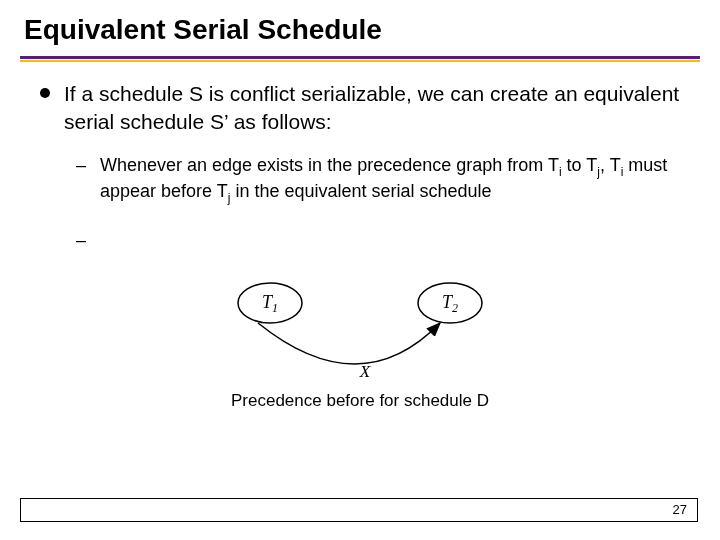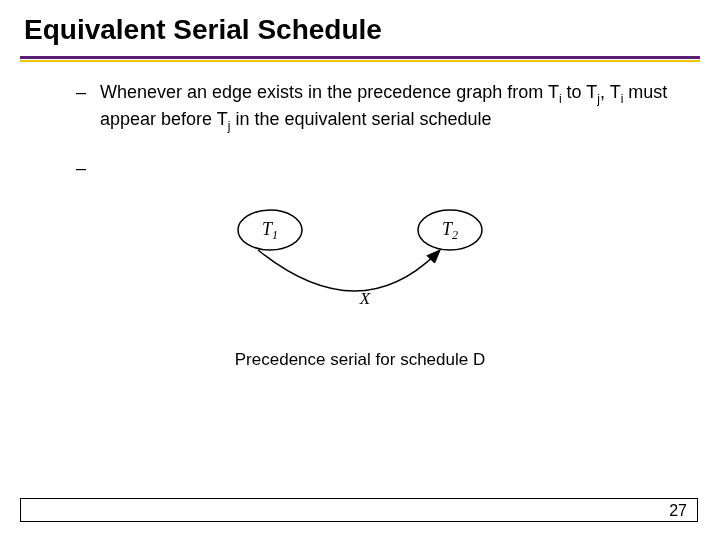--- a/index.html
+++ b/index.html
@@ -57,54 +57,57 @@
   .sub-text {
     font-size: 18px;
     line-height: 1.35;
   }
   .sub-text sub { font-size: 12px; }
   .diagram {
     display: flex;
     flex-direction: column;
     align-items: center;
     margin-top: 4px;
-    gap: 32px;
   }
   .diagram svg { display: block; }
   .caption {
     font-size: 17px;
     margin-top: 6px;
   }
   .pagebox {
     position: absolute;
     left: 20px;
     right: 22px;
     bottom: 18px;
     border: 1px solid #000;
     height: 24px;
   }
   .pagenum {
     position: absolute;
     right: 10px;
     top: 3px;
-    font-size: 16px;
+    font-size: 13px;
   }
 </style>
 </head>
 <body>
 
 <div class="title">Equivalent Serial Schedule</div>
 
 <div class="rule-stack">
   <div class="rule-purple"></div>
   <div class="rule-yellow"></div>
 </div>
 
 <div class="content">
 
+  <div class="bullet-row">
+    <div class="bullet-dot"></div>
+    <div class="bullet-text">If a schedule S is conflict serializable, we can create an equivalent serial schedule S’ as follows:</div>
+  </div>
 
   <div class="sub-row">
     <div class="sub-dash">–</div>
     <div class="sub-text">
       <span>Whenever an edge exists in the precedence graph from T</span><sub>i</sub><span> to T</span><sub>j</sub><span>, T</span><sub>i</sub><span> must appear before T</span><sub>j</sub><span> in the equivalent serial schedule</span>
     </div>
   </div>
 
   <div class="sub-row">
     <div class="sub-dash">–</div>
@@ -117,20 +120,20 @@
           <polygon points="0 0, 10 4, 0 8" fill="#000"></polygon>
         </marker>
       </defs>
       <ellipse cx="60" cy="28" rx="32" ry="20" fill="none" stroke="#000" stroke-width="1.5"></ellipse>
       <text x="60" y="33" text-anchor="middle" font-family="serif" font-style="italic" font-size="18"><tspan>T</tspan><tspan dy="4" font-size="12">1</tspan></text>
       <ellipse cx="240" cy="28" rx="32" ry="20" fill="none" stroke="#000" stroke-width="1.5"></ellipse>
       <text x="240" y="33" text-anchor="middle" font-family="serif" font-style="italic" font-size="18"><tspan>T</tspan><tspan dy="4" font-size="12">2</tspan></text>
       <path d="M 48 48 Q 150 130 230 48" fill="none" stroke="#000" stroke-width="1.5" marker-end="url(#arrowhead)"></path>
       <text x="155" y="102" text-anchor="middle" font-family="serif" font-style="italic" font-size="17">X</text>
     </svg>
-    <div class="caption">Precedence serial for schedule D</div>
+    <div class="caption">Precedence before for schedule D</div>
   </div>
 
 </div>
 
 <div class="pagebox">
   <div class="pagenum">27</div>
 </div>
 
 </body></html>

